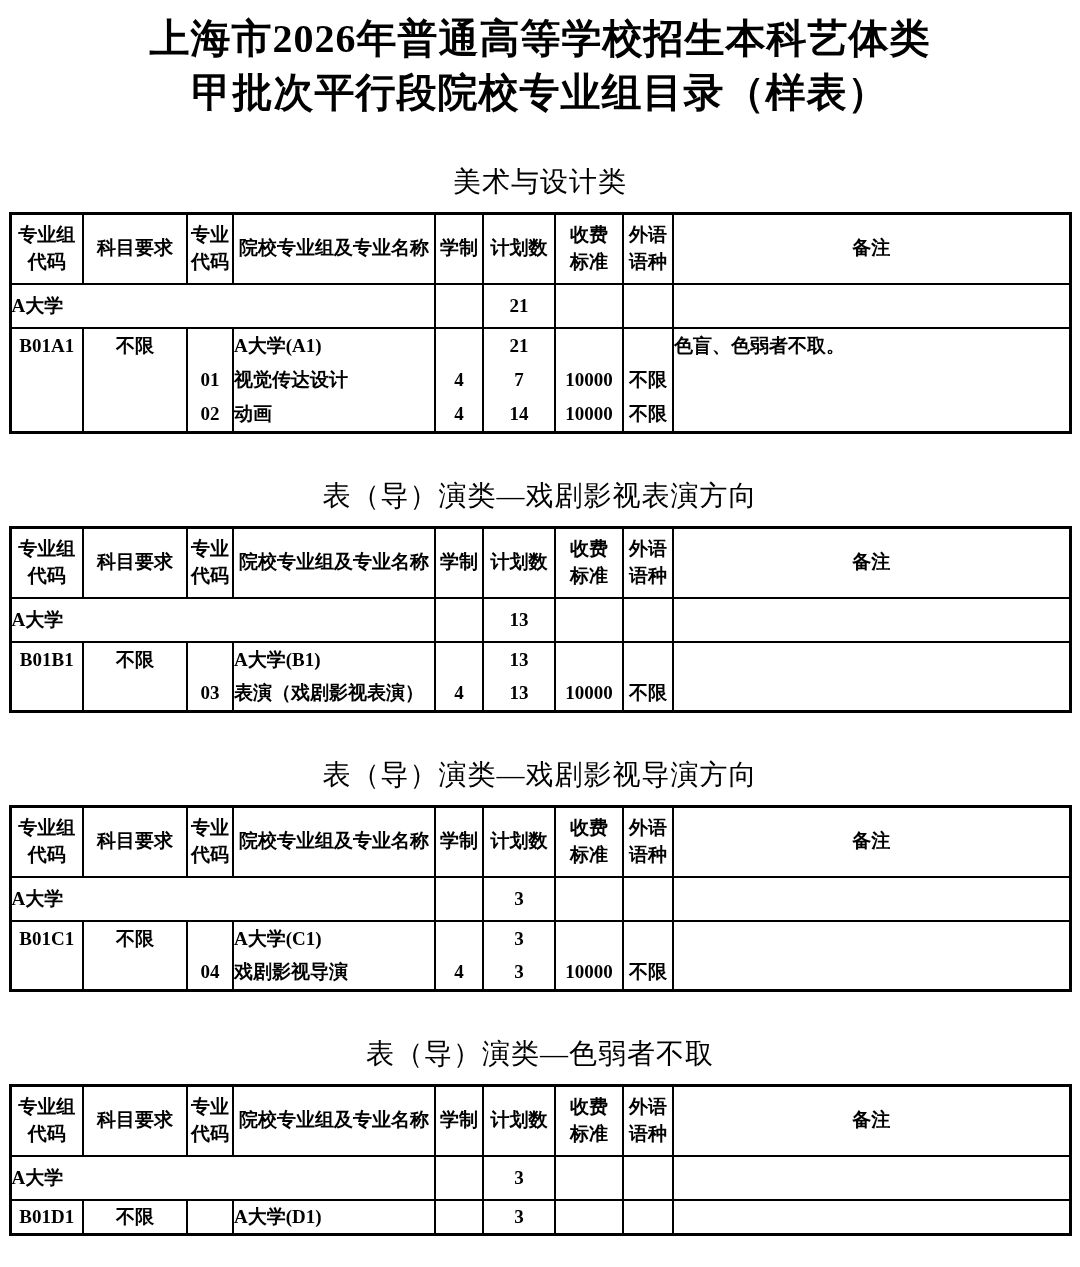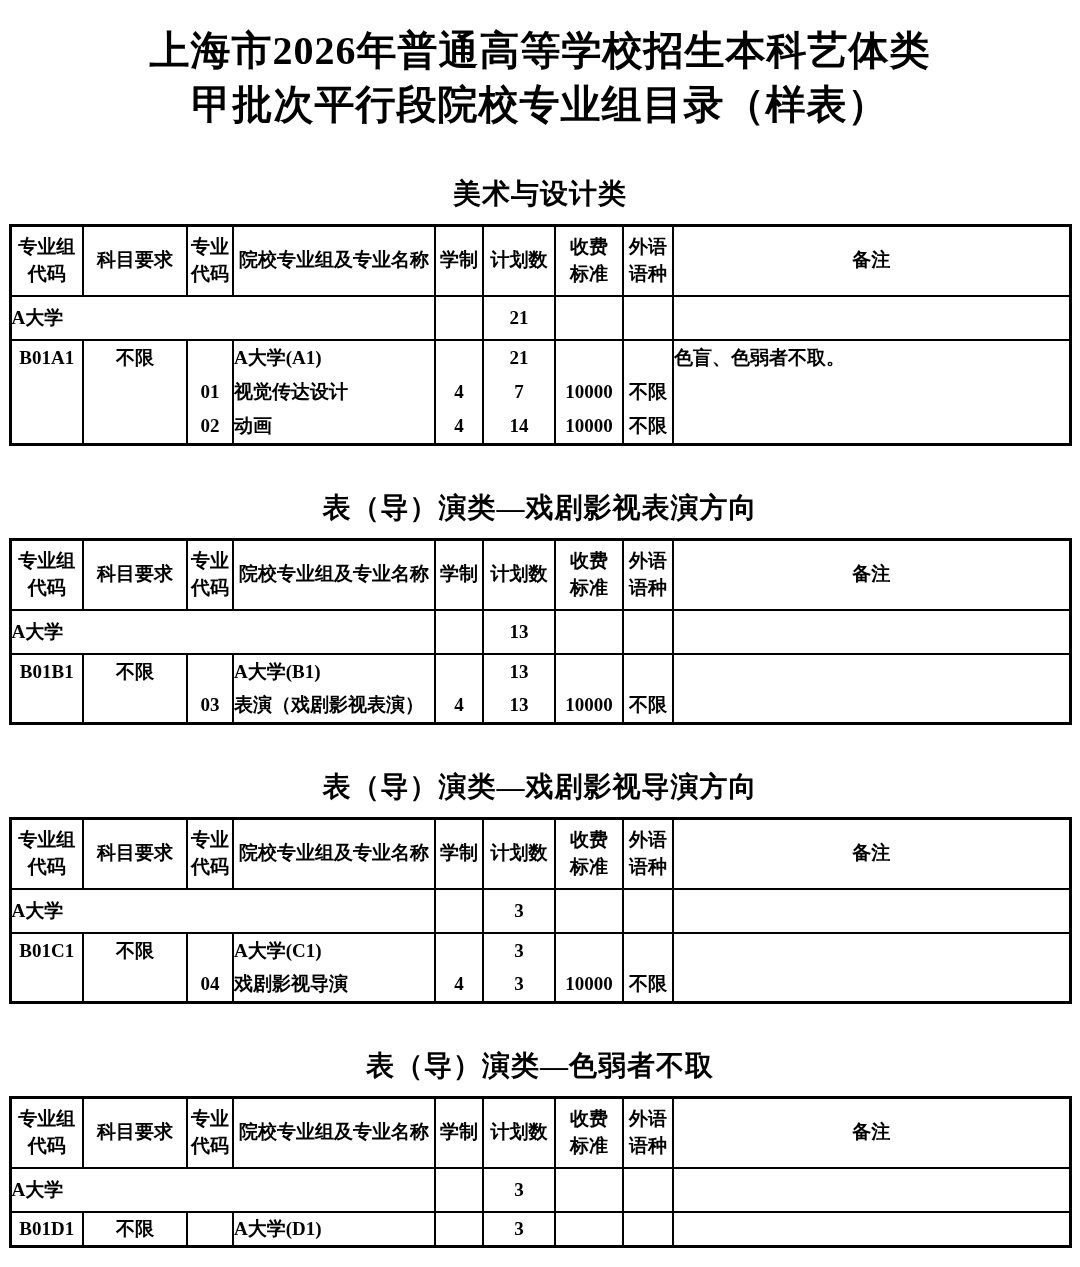--- a/index.html
+++ b/index.html
@@ -13,27 +13,27 @@
     width: 1080px;
     height: 1267px;
     background: #ffffff;
     overflow: hidden;
   }
   .doc-title {
     text-align: center;
     font-weight: 700;
     font-size: 40px;
     line-height: 54px;
-    padding-top: 24px;
+    padding-top: 12px;
     letter-spacing: 1px;
     font-family: Liberation Serif, serif;
   }
   .section-title {
     text-align: center;
-    font-weight: 700;
+    font-weight: 400;
     font-size: 28px;
     line-height: 28px;
     margin: 48px 0 16px 0;
     letter-spacing: 1px;
   }
   table.catalog {
     border-collapse: collapse;
     table-layout: fixed;
     width: 1060px;
     margin: 12px auto;

